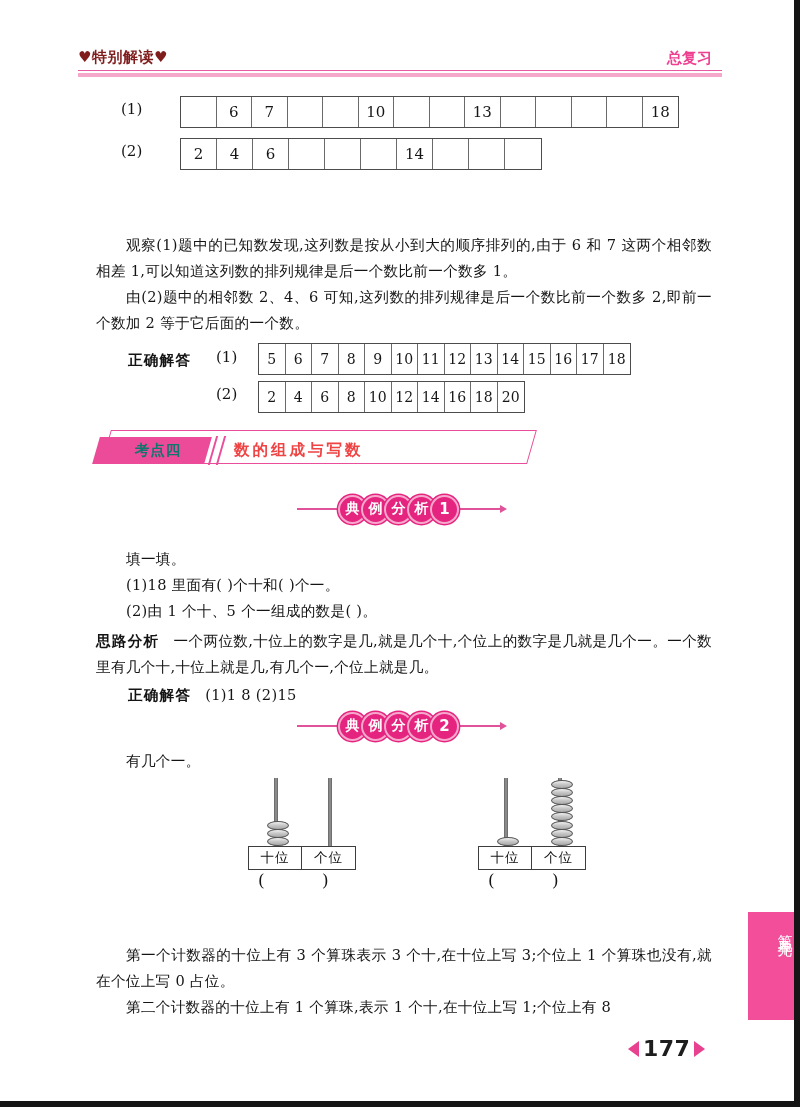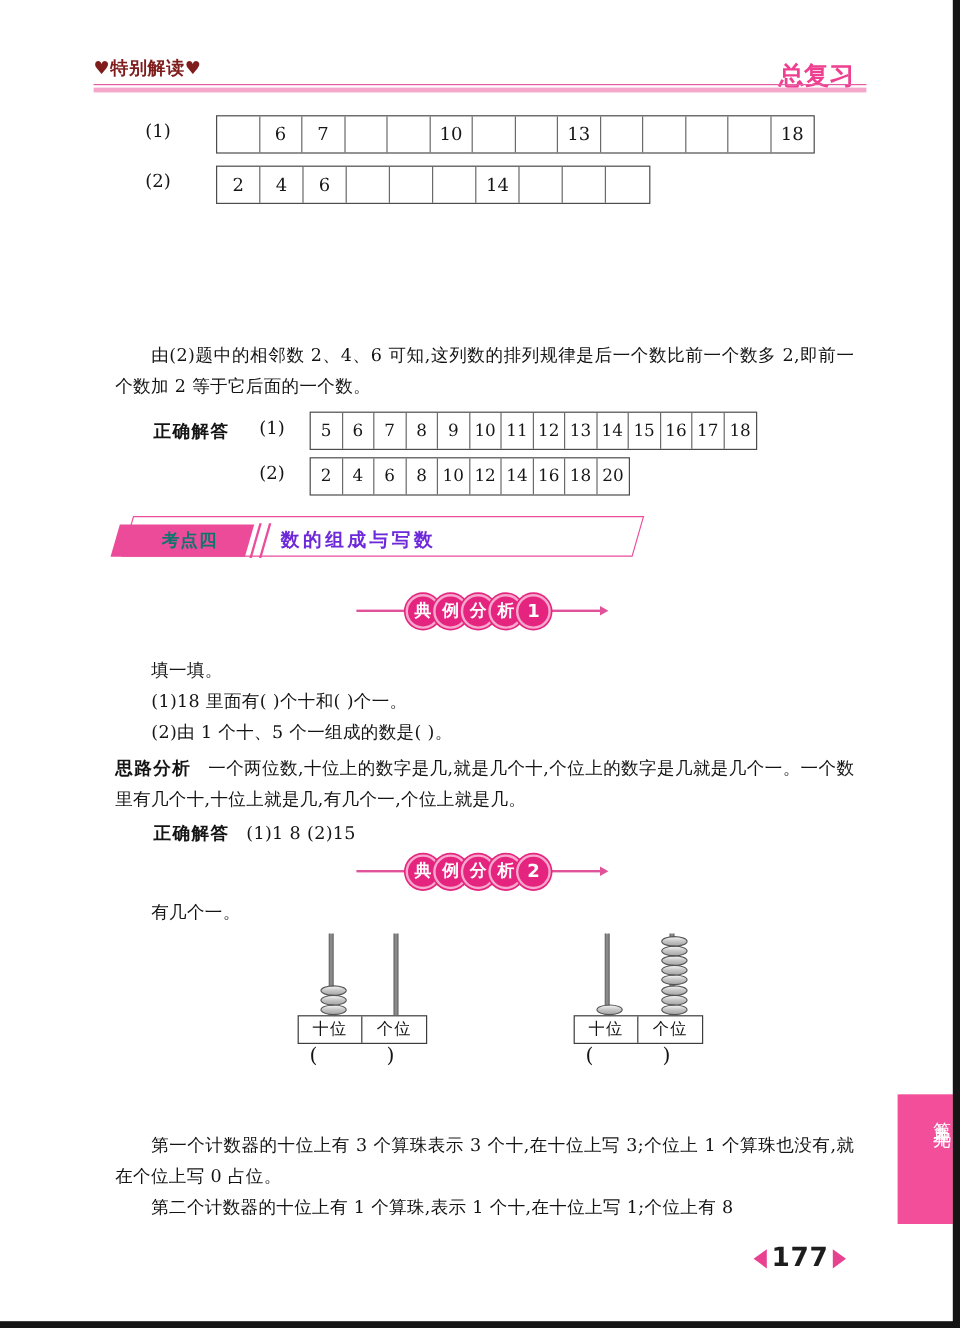--- a/index.html
+++ b/index.html
@@ -41,21 +41,21 @@
     position: absolute; left: 0; top: 0;
     font-family: "DejaVu Sans", sans-serif;
     font-size: 15px; font-weight: bold;
     color: #7f1d1d;
     letter-spacing: 0.5px;
     white-space: nowrap;
   }
   #runhead .rh-right {
     position: absolute; right: 10px; top: 1px;
     font-family: "DejaVu Sans", sans-serif;
-    font-size: 21px; font-weight: bold;
+    font-size: 15px; font-weight: bold;
     color: #ee3f90;
     white-space: nowrap;
   }
   #runhead .rh-rule-thin {
     position: absolute; left: 0; top: 22px;
     width: 644px; height: 1px; background: #e75ba3;
   }
   #runhead .rh-rule-thick {
     position: absolute; left: 0; top: 25px;
     width: 644px; height: 4px;
@@ -134,21 +134,21 @@
   #kaodian .kd-slash {
     position: absolute; top: 2px;
     width: 2px; height: 29px;
     background: #ea4e9b;
     transform: skewX(-16deg);
   }
   #kaodian .kd-title {
     position: absolute; left: 138px; top: 6px;
     font-family: "DejaVu Serif", serif;
     font-size: 15.5px; font-weight: bold;
-    color: #6d28d9;
+    color: #ef4444;
     letter-spacing: 3px;
     white-space: nowrap;
   }
   #kaodian .kd-arrow {
     position: absolute; left: 2px; top: 11px;
     width: 0; height: 0;
     border-left: 7px solid #ea4e9b;
     border-top: 5px solid transparent;
     border-bottom: 5px solid transparent;
   }
@@ -313,20 +313,21 @@
       <div class="cell" style="width: 36px; font-size: 15px;">6</div>
       <div class="cell" style="width: 36px; font-size: 15px;"></div>
       <div class="cell" style="width: 36px; font-size: 15px;"></div>
       <div class="cell" style="width: 36px; font-size: 15px;"></div>
       <div class="cell" style="width: 36px; font-size: 15px;">14</div>
       <div class="cell" style="width: 36px; font-size: 15px;"></div>
       <div class="cell" style="width: 36px; font-size: 15px;"></div>
       <div class="cell" style="width: 36px; font-size: 15px;"></div>
     </div>
 
+  <div class="para" style="left:96px; top:232px; width:616px; text-indent:30px;">观察(1)题中的已知数发现,这列数是按从小到大的顺序排列的,由于 6 和 7 这两个相邻数相差 1,可以知道这列数的排列规律是后一个数比前一个数多 1。</div>
   <div class="para" style="left:96px; top:284px; width:616px; text-indent:30px;">由(2)题中的相邻数 2、4、6 可知,这列数的排列规律是后一个数比前一个数多 2,即前一个数加 2 等于它后面的一个数。</div>
 
   <div class="para lbl-bold" style="left:128px; top:347px;">正确解答</div>
   <div class="rowlabel" style="left:216px; top:348px;">(1)</div>
   <div class="strip" id="a-strip-1" style="left:258px; top:343px; height:32px;">
       <div class="cell" style="width: 26.5px; font-size: 14px;">5</div>
       <div class="cell" style="width: 26.5px; font-size: 14px;">6</div>
       <div class="cell" style="width: 26.5px; font-size: 14px;">7</div>
       <div class="cell" style="width: 26.5px; font-size: 14px;">8</div>
       <div class="cell" style="width: 26.5px; font-size: 14px;">9</div>

